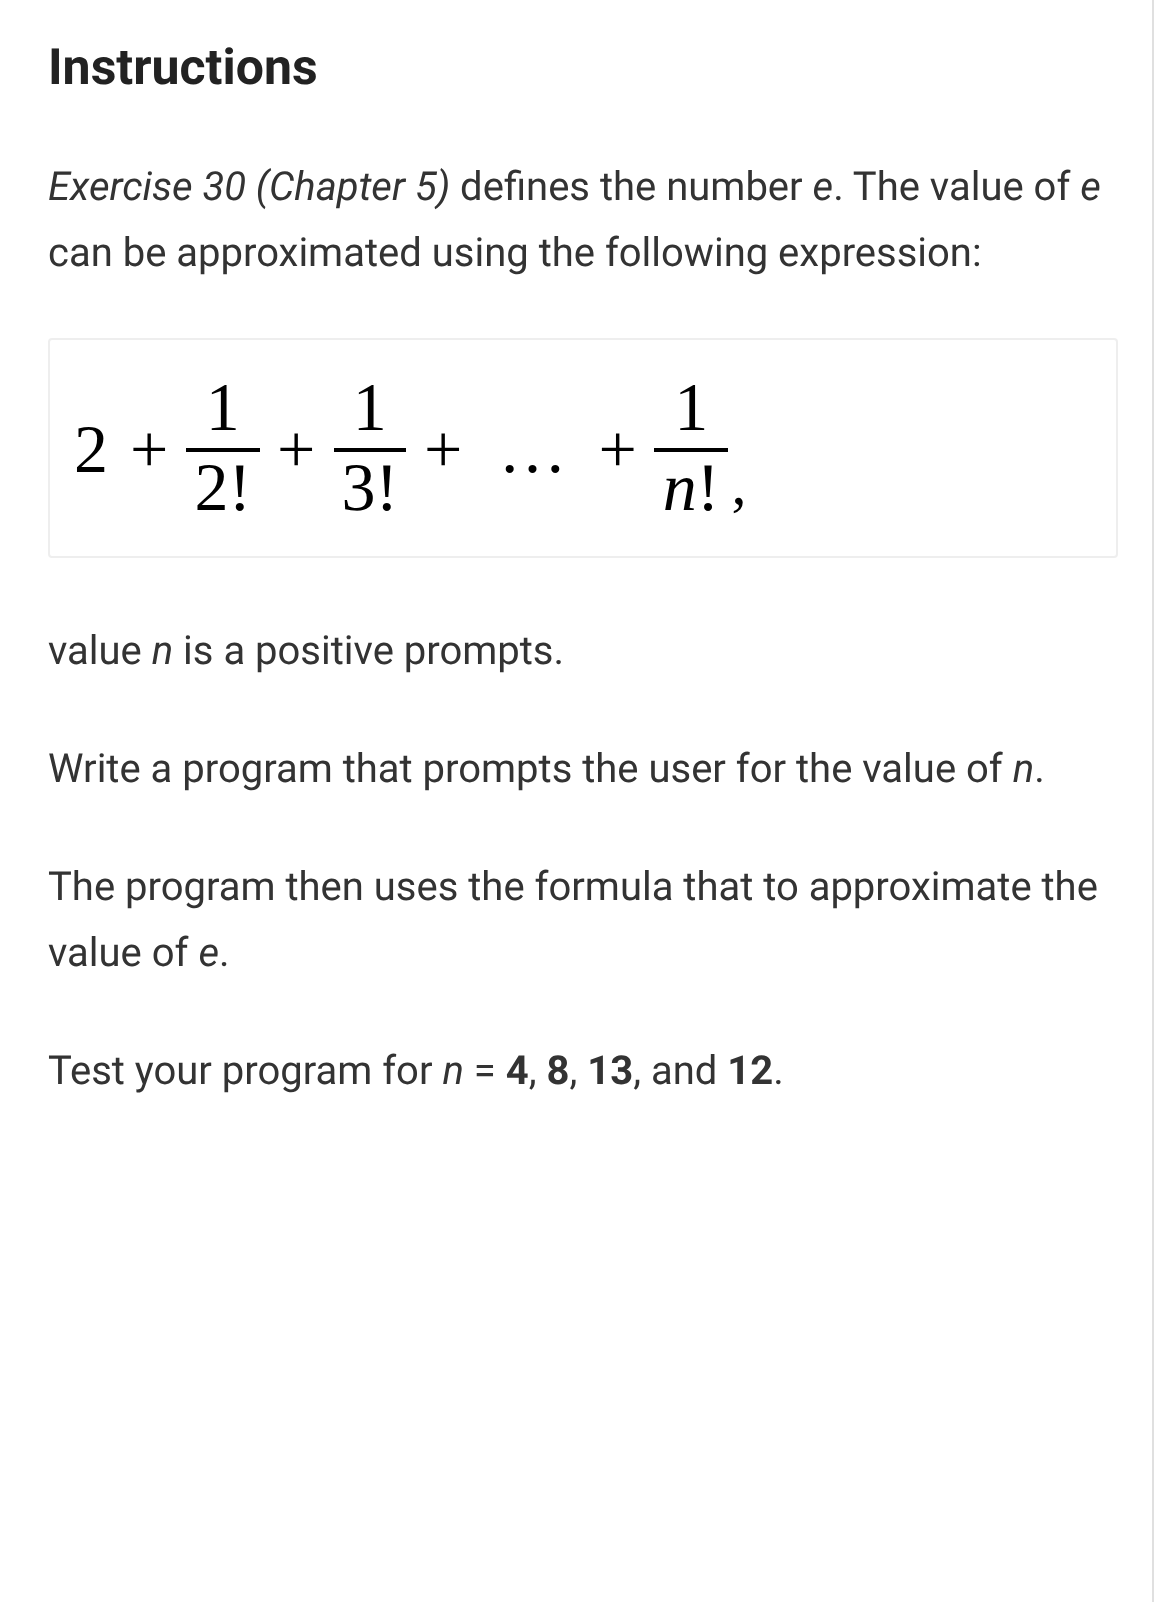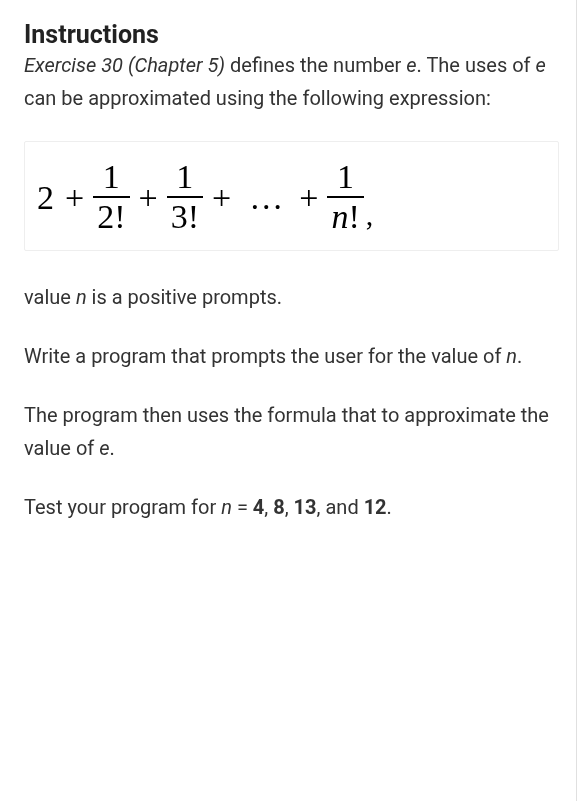--- a/index.html
+++ b/index.html
@@ -18,20 +18,21 @@
       right: 6px;
       top: 0;
       bottom: 0;
       width: 1px;
       background: #e0e0e0;
     }
     h2.title {
       font-size: 25px;
       font-weight: 700;
       color: #222;
+      margin-bottom: 28px;
     }
     p.body {
       font-size: 20px;
       line-height: 1.65;
       color: #333;
       margin-bottom: 26px;
     }
     .italic { font-style: italic; }
     .bold { font-weight: 700; }
     .formula-box {
@@ -74,21 +75,21 @@
         margin-left: 2px;
     }
     .first-term { font-size: 34px; margin-right: 2px;}
   </style>
 </head>
 <body>
 
 <h2 class="title">Instructions</h2>
 
 <p class="body">
-  <span class="italic">Exercise 30 (Chapter 5)</span><span> defines the number </span><span class="italic">e</span><span>. The uses of </span><span class="italic">e</span><span> can be approximated using the following expression:</span>
+  <span class="italic">Exercise 30 (Chapter 5)</span><span> defines the number </span><span class="italic">e</span><span>. The value of </span><span class="italic">e</span><span> can be approximated using the following expression:</span>
 </p>
 
 <div class="formula-box">
   <span class="first-term">2</span>
   <span class="plus">+</span>
   <span class="frac">
     <span class="num">1</span>
     <span class="bar"></span>
     <span class="den">2!</span>
   </span>

